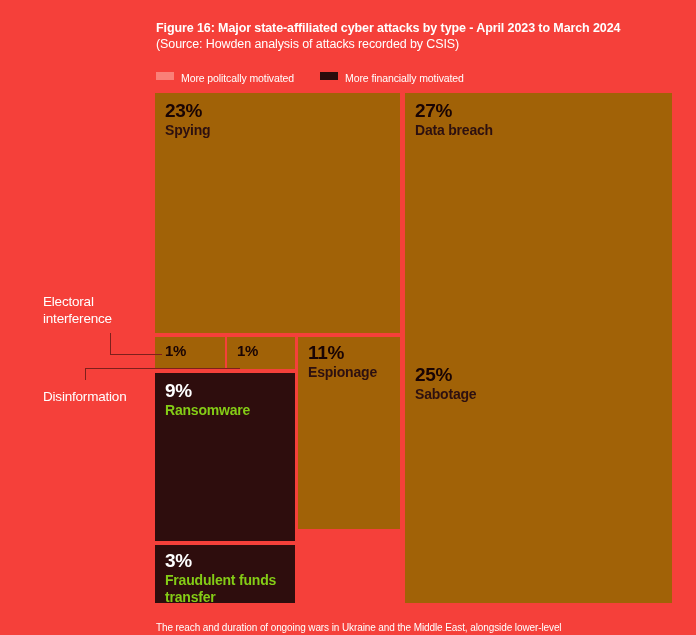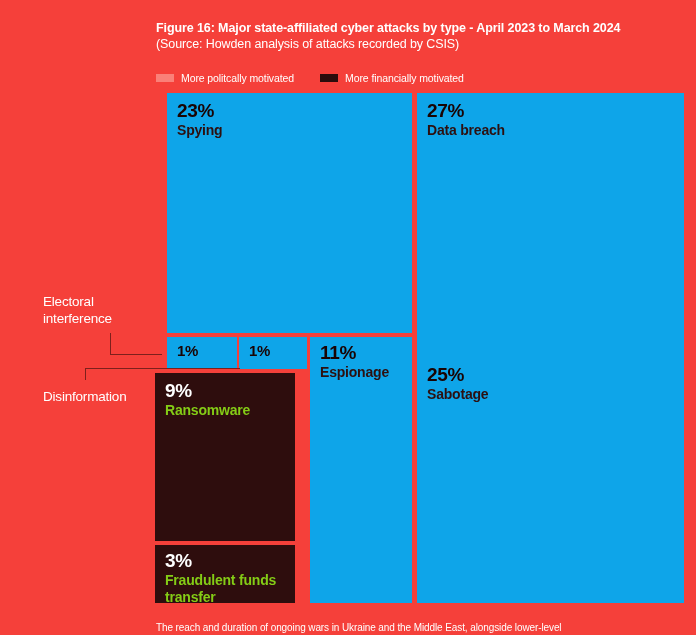--- a/index.html
+++ b/index.html
@@ -43,21 +43,20 @@
   
   .legend {
     position: absolute;
     left: 156px;
     top: 72px;
     display: flex;
     align-items: center;
   }
   .legend-item {
     display: flex;
-    align-items: center;
     margin-right: 26px;
   }
   .legend-swatch {
     width: 18px;
     height: 8px;
     margin-right: 7px;
     display: inline-block;
   }
   .legend-swatch.political { background: #fa8078; }
   .legend-swatch.financial { background: #2b0c0c; }
@@ -74,21 +73,21 @@
     left: 155px;
     top: 93px;
     width: 517px;
     height: 510px;
   }
   .cell {
     position: absolute;
     box-sizing: border-box;
     overflow: hidden;
   }
-  .cell.pol { background: #0ea5e9; margin-left: 12px; }
+  .cell.pol { background: #a16207; }
   .cell.fin { background: #2e0d0d; }
 
   .cell-pct {
     font-size: 19px;
     font-weight: bold;
     line-height: 22px;
     letter-spacing: -0.3px;
     margin: 0;
   }
   .cell-name {
@@ -178,21 +177,21 @@
       <p class="cell-pct">1%</p>
     </div>
   </div>
 
   <div class="cell pol cell-small" style="left:72px; top:244px; width:68px; height:32px;">
     <div class="cell-inner" style="top:5px;">
       <p class="cell-pct">1%</p>
     </div>
   </div>
 
-  <div class="cell pol" style="left:143px; top:244px; width:102px; height:266px;">
+  <div class="cell pol" style="left:143px; top:244px; width:102px; height:192px;">
     <div class="cell-inner" style="top:5px;">
       <p class="cell-pct">11%</p>
       <p class="cell-name">Espionage</p>
     </div>
   </div>
 
   <div class="cell fin" style="left:0px; top:280px; width:140px; height:168px;">
     <div class="cell-inner">
       <p class="cell-pct">9%</p>
       <p class="cell-name">Ransomware</p>

